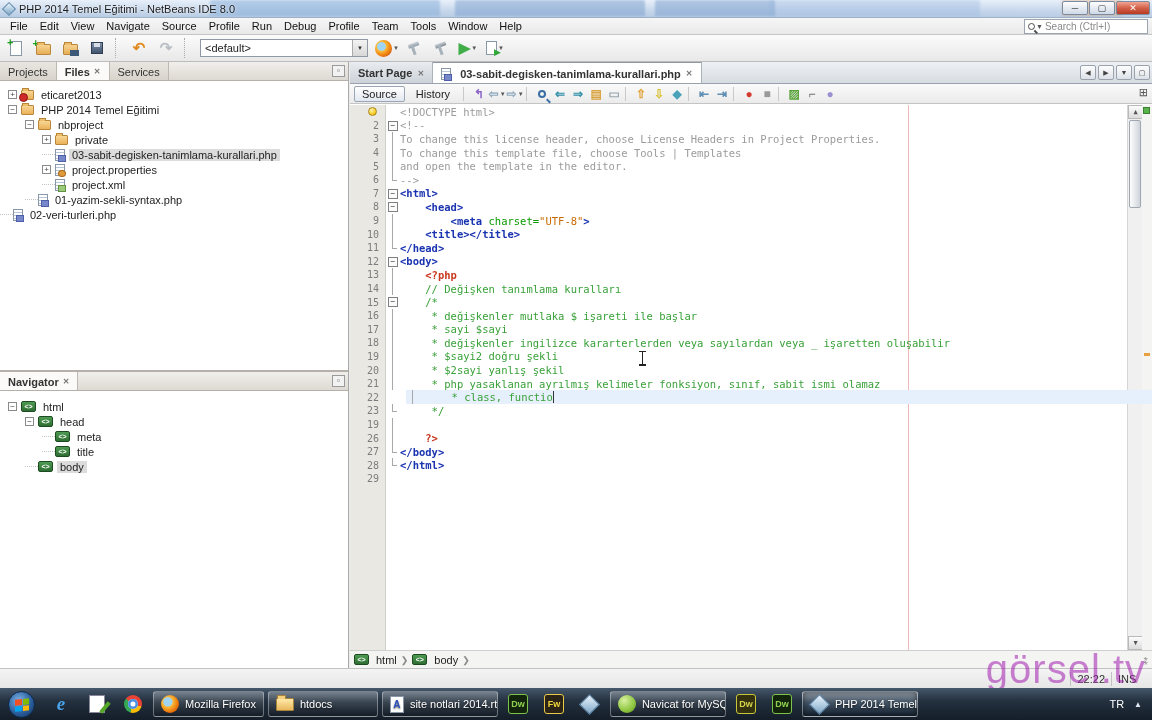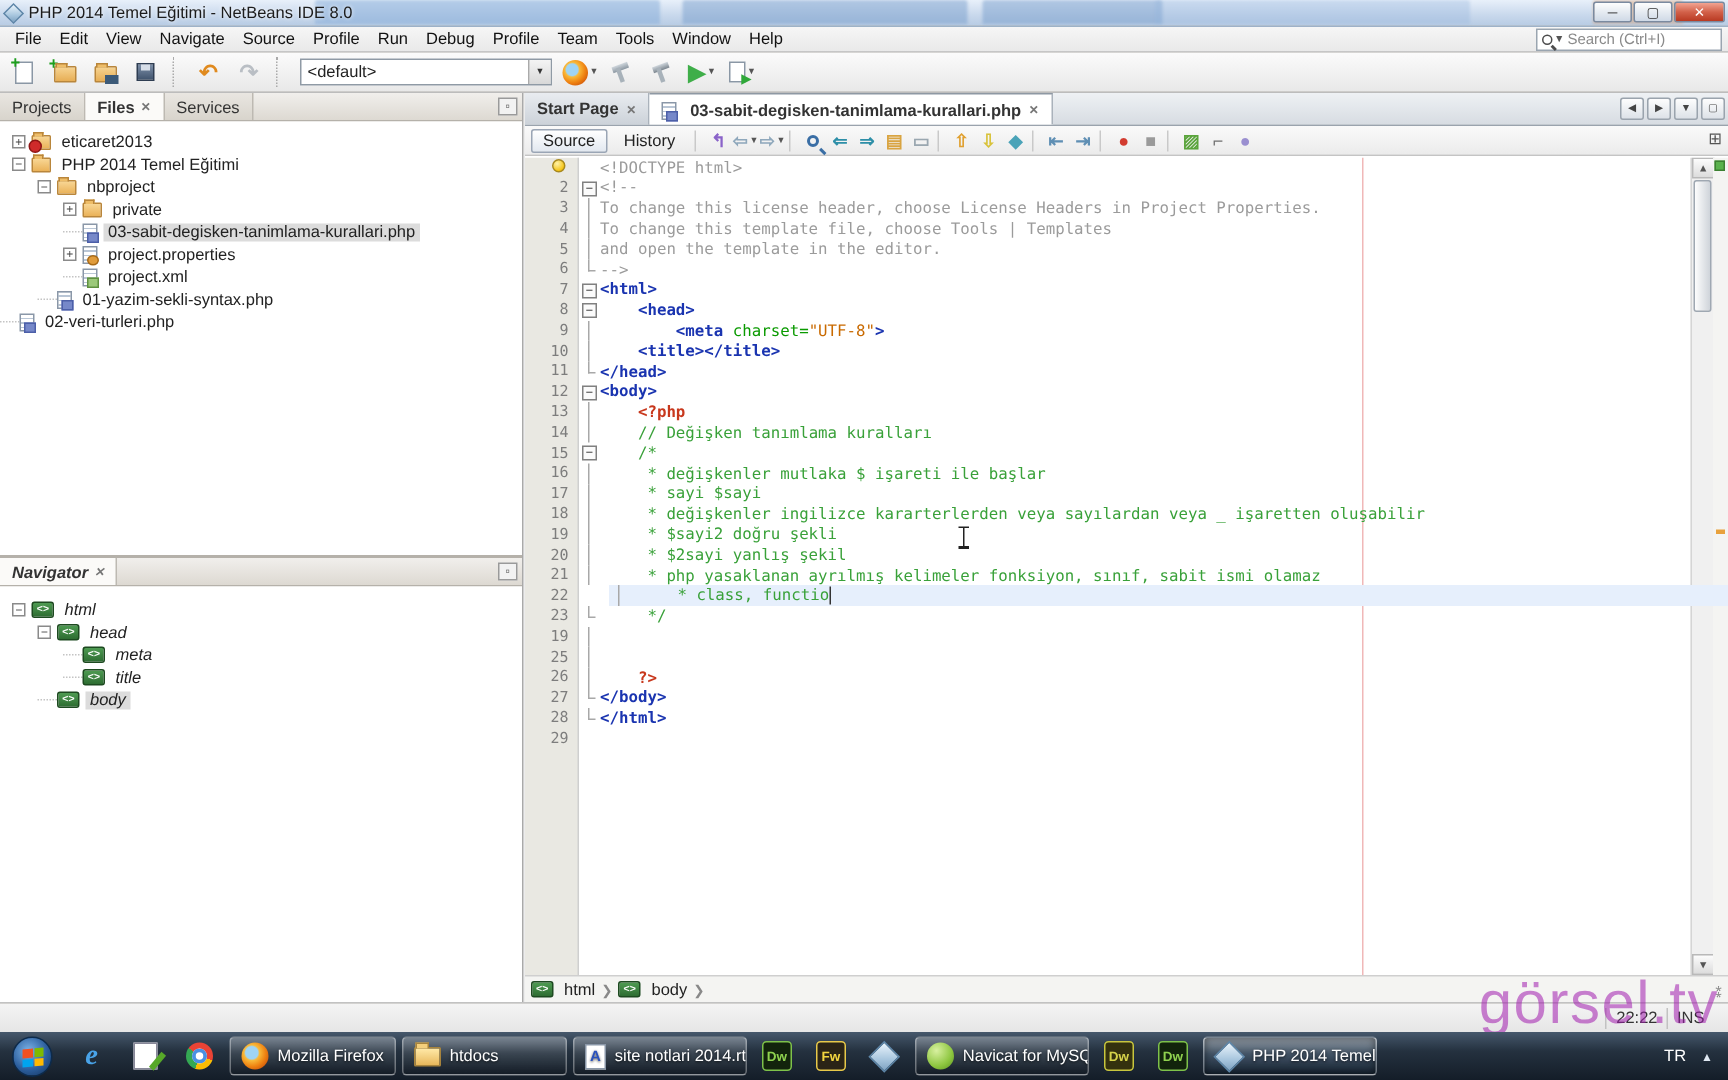--- a/index.html
+++ b/index.html
@@ -333,21 +333,21 @@
             <span class="nicon i-php"></span>
             <span class="lbl">01-yazim-sekli-syntax.php</span>
           </div>
           <div class="trow" style="">
             <span class="tspace"></span>
             <span class="nicon i-php"></span>
             <span class="lbl">02-veri-turleri.php</span>
           </div>
         </div>
     </div>
-    <div style="position:relative; height:288px;font-style:italic;">
+    <div style="position:relative; height:288px;">
       <div class="panel-head">
         <div class="ptab active">
           <span>Navigator</span>
           <span class="x">✕</span>
         </div>
         <div class="panel-min">▫</div>
       </div>
       <div class="treearea" id="navigator-tree" style="height:250px; padding-top:8px;">
           <div class="trow" style="padding-left: 8px;">
             <span class="toggle">−</span>
@@ -599,27 +599,20 @@
             </span>
           </div>
           <div class="cl">
             <span class="g">19</span>
             <span class="rest">
               <span class="f l"></span>
               <pre></pre>
             </span>
           </div>
           <div class="cl">
-            <span class="g">25</span>
-            <span class="rest">
-              <span class="f l"></span>
-              <pre></pre>
-            </span>
-          </div>
-          <div class="cl">
             <span class="g">26</span>
             <span class="rest">
               <span class="f l"></span>
               <pre><span class="tok-n">    </span><span class="tok-p">?&gt;</span></pre>
             </span>
           </div>
           <div class="cl">
             <span class="g">27</span>
             <span class="rest">
               <span class="f e"></span>

